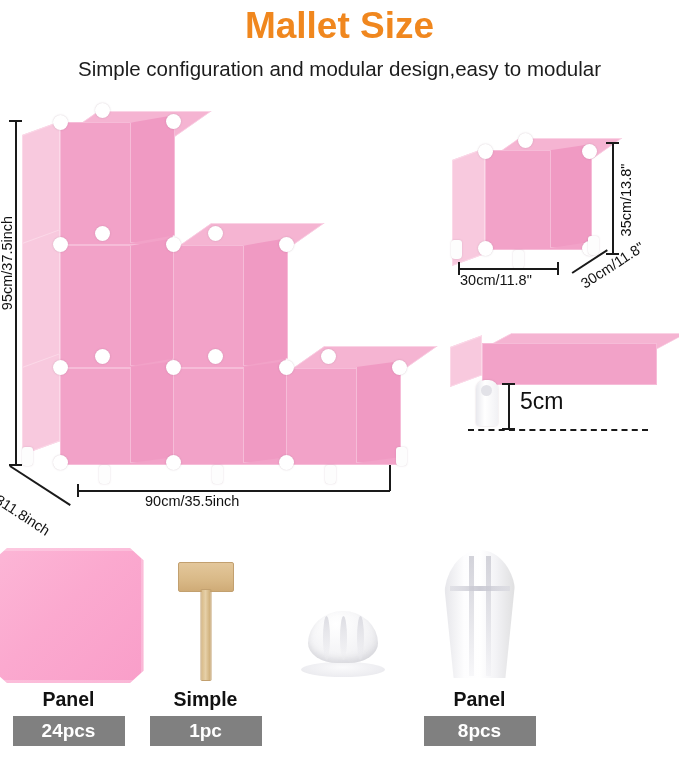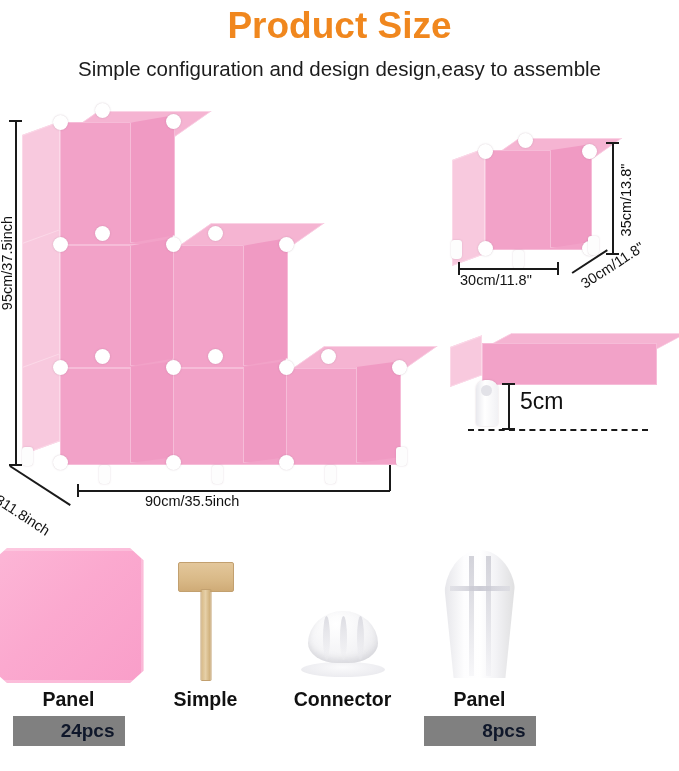--- a/index.html
+++ b/index.html
@@ -150,26 +150,26 @@
   .part-name {
     font-size: 19.5px;
     font-weight: bold;
     color: #111111;
     line-height: 24px;
     margin-top: 2px;
   }
   .part-badge {
     margin-top: 5px;
     background: #808080;
-    color: #0f172a;
+    color: #ffffff;
     font-size: 19px;
     font-weight: bold;
     line-height: 30px;
     height: 30px;
-    text-align: right;
+    text-align: center;
     min-width: 112px;
     padding: 0 10px;
     box-sizing: border-box;
   }
 
   
   .panel-shape {
     position: absolute;
     left: 50%;
     transform: translateX(-50%);
@@ -269,22 +269,22 @@
     left: 6px;
     width: 60px;
     height: 5px;
     top: 36px;
     background: linear-gradient(90deg, rgba(214,214,222,.55), rgba(198,198,208,.9), rgba(214,214,222,.55));
   }
 </style>
 </head>
 <body>
 
-<div class="title">Product Size</div>
-<div class="subtitle">Simple configuration and design design,easy to assemble</div>
+<div class="title">Mallet Size</div>
+<div class="subtitle">Simple configuration and modular design,easy to modular</div>
 
 <div id="shelf-diagram">
 
   <div class="cube">
 
     <div class="face f-side" style="left:22px; top:40px; width:38px; height:232px; transform:skewY(-20deg); transform-origin: top left;"></div>
 
     <div class="face f-top" style="left:60px; top:16px; width:113px; height:27px; transform:skewX(-55deg); transform-origin: bottom left;"></div>
 
     <div class="face f-front" style="left:60px; top:27px; width:113px; height:123px;"></div>
@@ -425,33 +425,33 @@
     <div class="part-name">Panel</div>
     <div class="part-badge">24pcs</div>
   </div>
 
   <div class="part">
     <div class="part-art">
       <div class="mallet-head"></div>
       <div class="mallet-handle"></div>
     </div>
     <div class="part-name">Simple</div>
+    <div class="part-badge">1pc</div>
   </div>
 
   <div class="part">
     <div class="part-art">
       <div class="conn-shape">
         <div class="conn-base"></div>
         <div class="conn-dome"></div>
         <div class="conn-rib" style="left:22px;"></div>
         <div class="conn-rib" style="left:39px;"></div>
         <div class="conn-rib" style="left:56px;"></div>
       </div>
     </div>
-    <div class="part-name">Connector</div>
   </div>
 
   <div class="part">
     <div class="part-art">
       <div class="foot-shape">
         <div class="foot-body"></div>
         <div class="foot-vrib" style="left:25px;"></div>
         <div class="foot-vrib" style="left:42px;"></div>
         <div class="foot-hrib"></div>
       </div>

